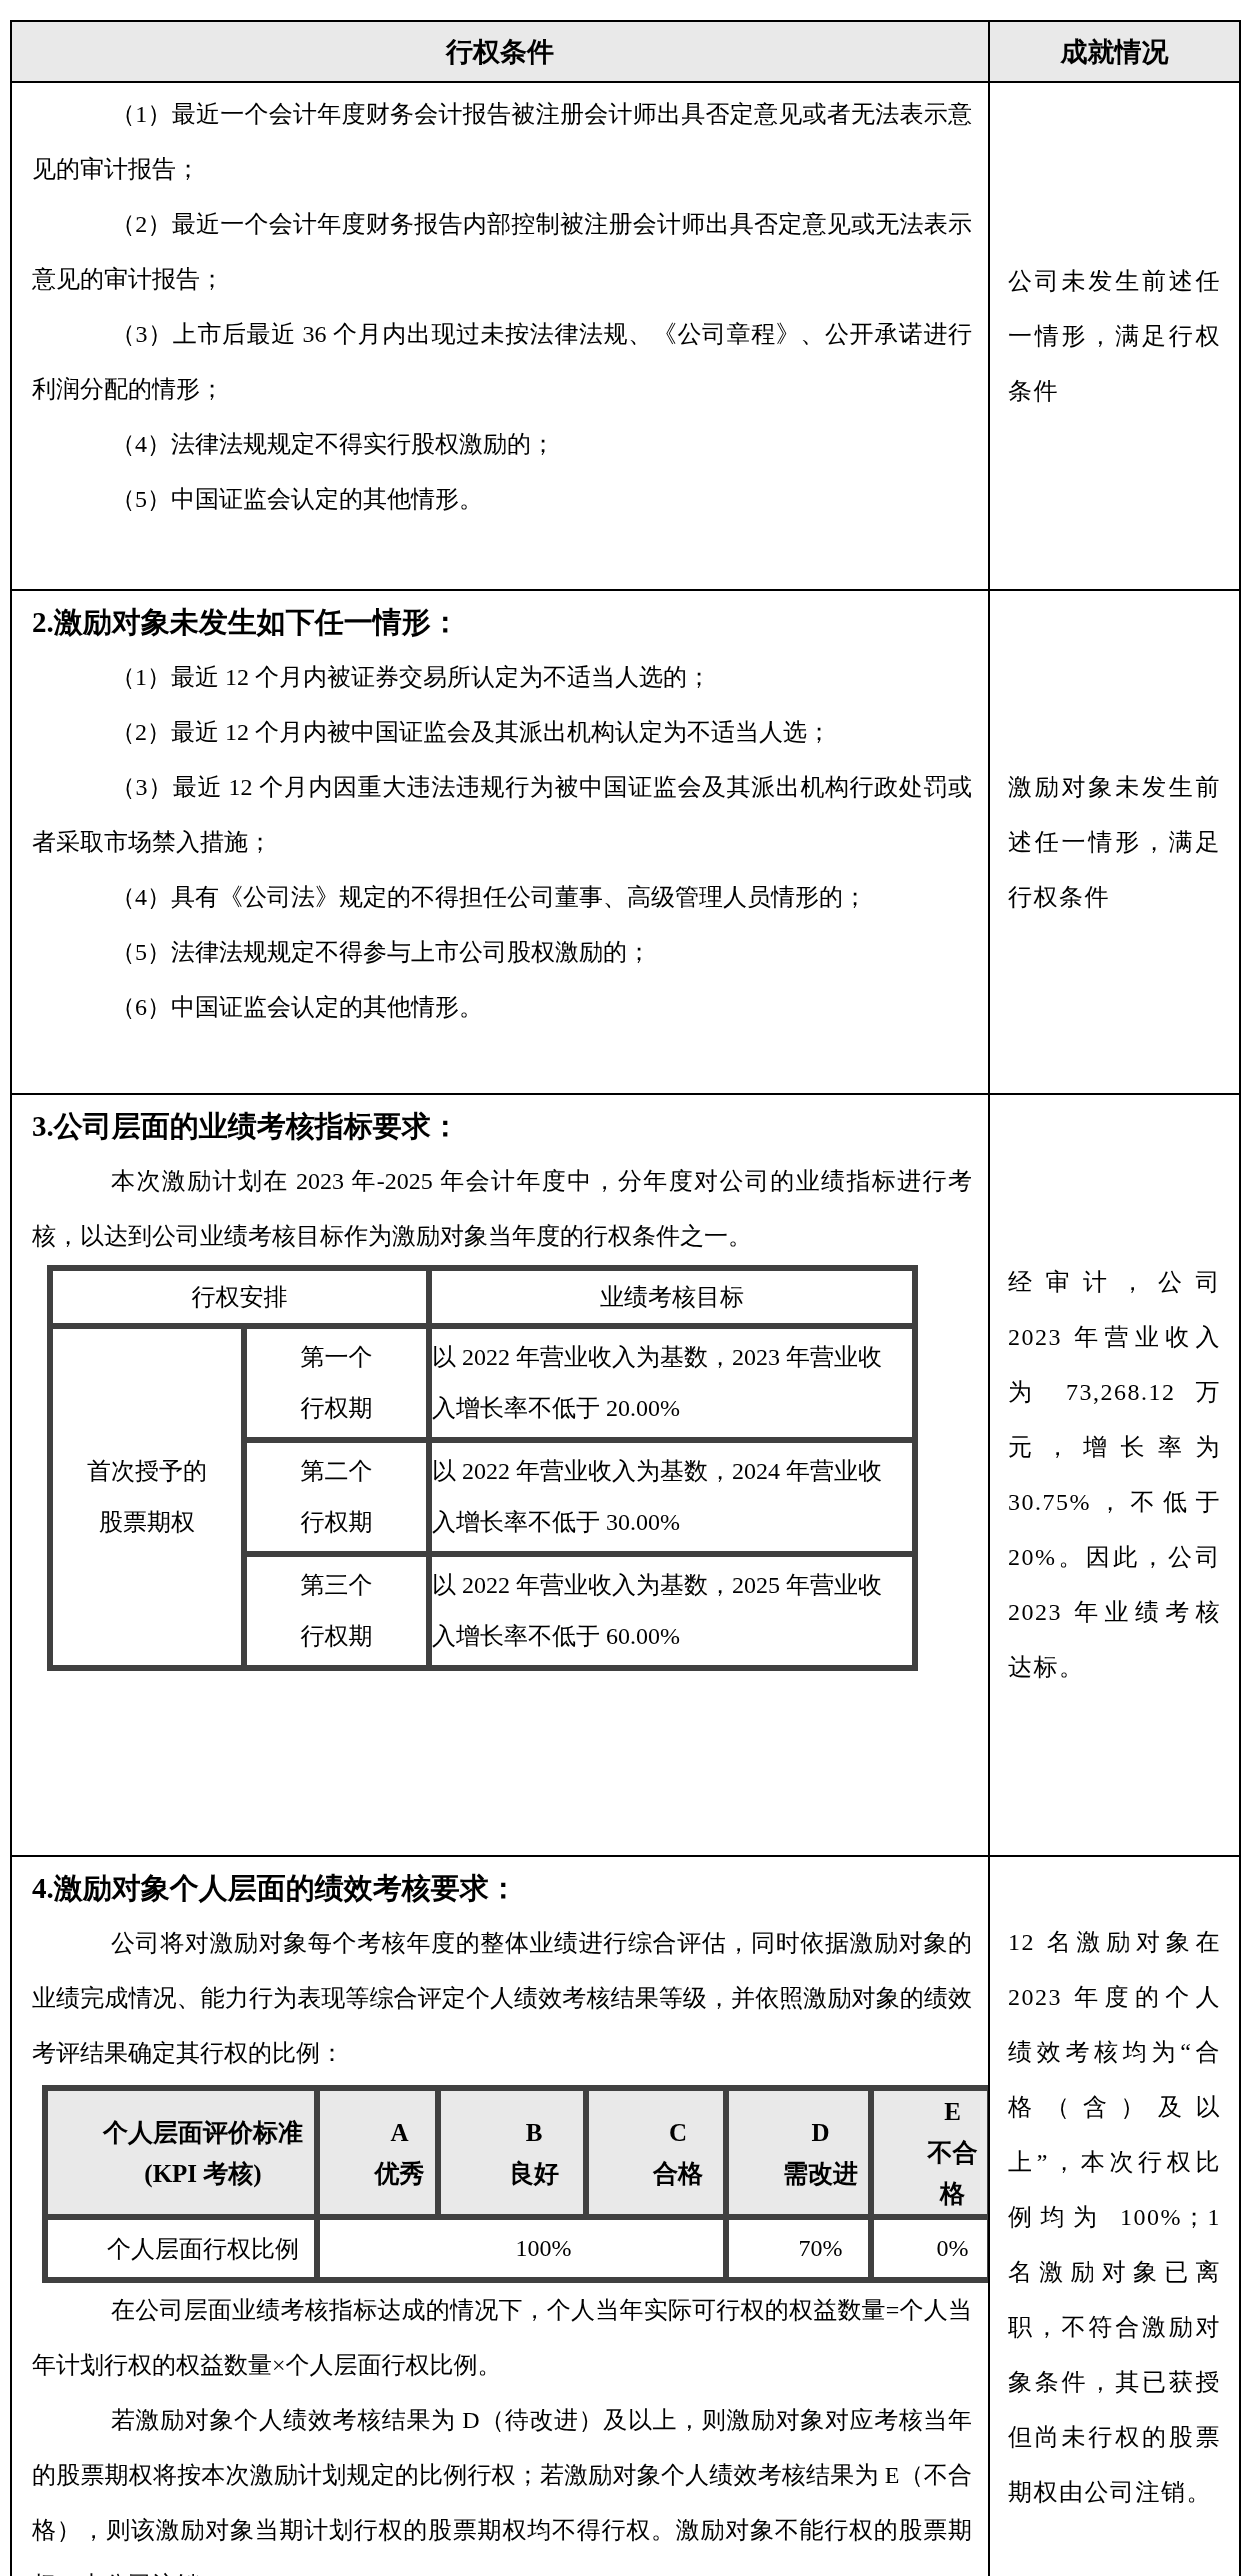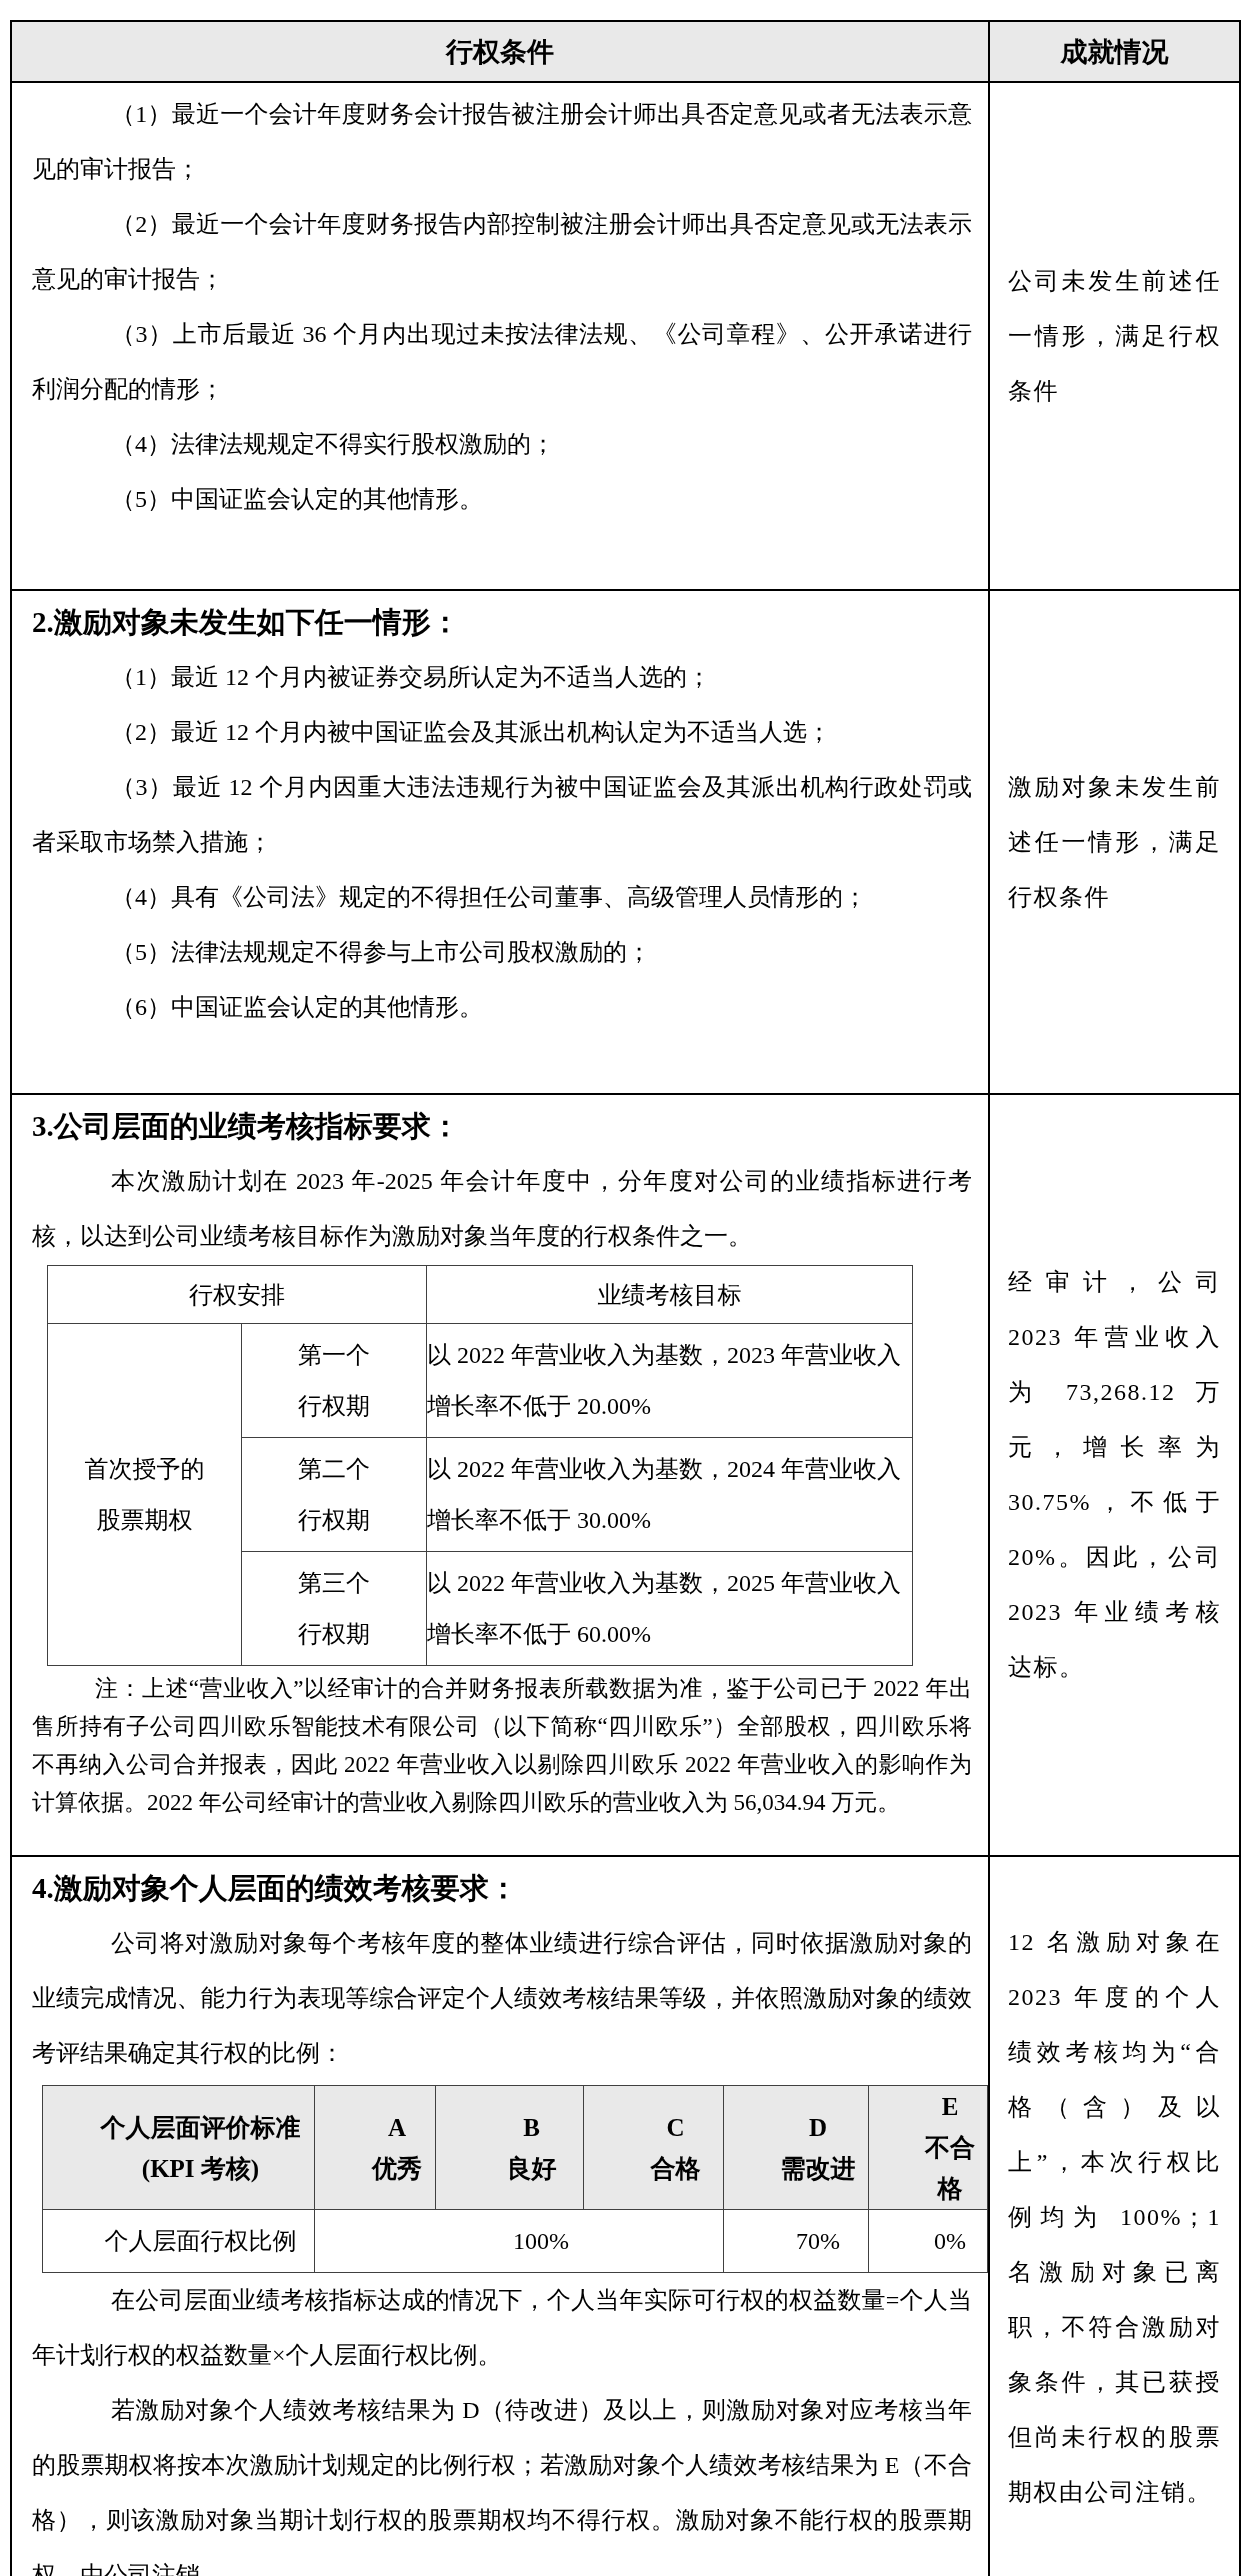--- a/index.html
+++ b/index.html
@@ -43,21 +43,21 @@
     font-size: 24px; line-height: 55px;
     text-align: justify; text-indent: 79px;
   }
   .note {
     font-size: 23px; line-height: 38px;
     text-align: justify; text-indent: 63px;
     margin-top: 4px;
   }
   
   table { border-collapse: collapse; table-layout: fixed; }
-  td { border: 1px solid #404040; overflow: hidden; }
+  td { border: 6px solid #404040; overflow: hidden; }
   .biz-table { margin: 1px 0 0 15px; width: 864px; font-size: 24px; }
   .biz-table td { text-align: center; vertical-align: middle; }
   .biz-table .th-row td { height: 58px; }
   .biz-table .body-row td { height: 114px; line-height: 51px; }
   .biz-table .target { text-align: left; padding-left: 0; padding-right: 8px; }
   .prewrap { white-space: pre-line; }
   
   .kpi-table { margin: 4px 0 0 10px; width: 946px; }
   .kpi-table td { text-align: center; vertical-align: middle; padding-left: 44px; }
   .kpi-table .kpi-head td {
@@ -127,21 +127,20 @@
           <td class="target">以 2022 年营业收入为基数，2024 年营业收入增长率不低于 30.00%</td>
         </tr>
         <tr class="body-row">
           <td class="prewrap">第三个
 行权期</td>
           <td class="target">以 2022 年营业收入为基数，2025 年营业收入增长率不低于 60.00%</td>
         </tr>
       </tbody>
         </table>
 
-      <div class="note">注：上述“营业收入”以经审计的合并财务报表所载数据为准，鉴于公司已于 2022 年出售所持有子公司四川欧乐智能技术有限公司（以下简称“四川欧乐”）全部股权，四川欧乐将不再纳入公司合并报表，因此 2022 年营业收入以剔除四川欧乐 2022 年营业收入的影响作为计算依据。2022 年公司经审计的营业收入剔除四川欧乐的营业收入为 56,034.94 万元。</div>
     </div>
     <div class="cell rcell bordertop">
       <div>经审计，公司 2023 年营业收入为 73,268.12 万元，增长率为 30.75%，不低于 20%。因此，公司 2023 年业绩考核达标。</div>
     </div>
 
     <div class="cell lcell bordertop">
       <div class="sec-title">4.激励对象个人层面的绩效考核要求：</div>
       <div class="para">公司将对激励对象每个考核年度的整体业绩进行综合评估，同时依据激励对象的业绩完成情况、能力行为表现等综合评定个人绩效考核结果等级，并依照激励对象的绩效考评结果确定其行权的比例：</div>
 
       <table class="kpi-table">

